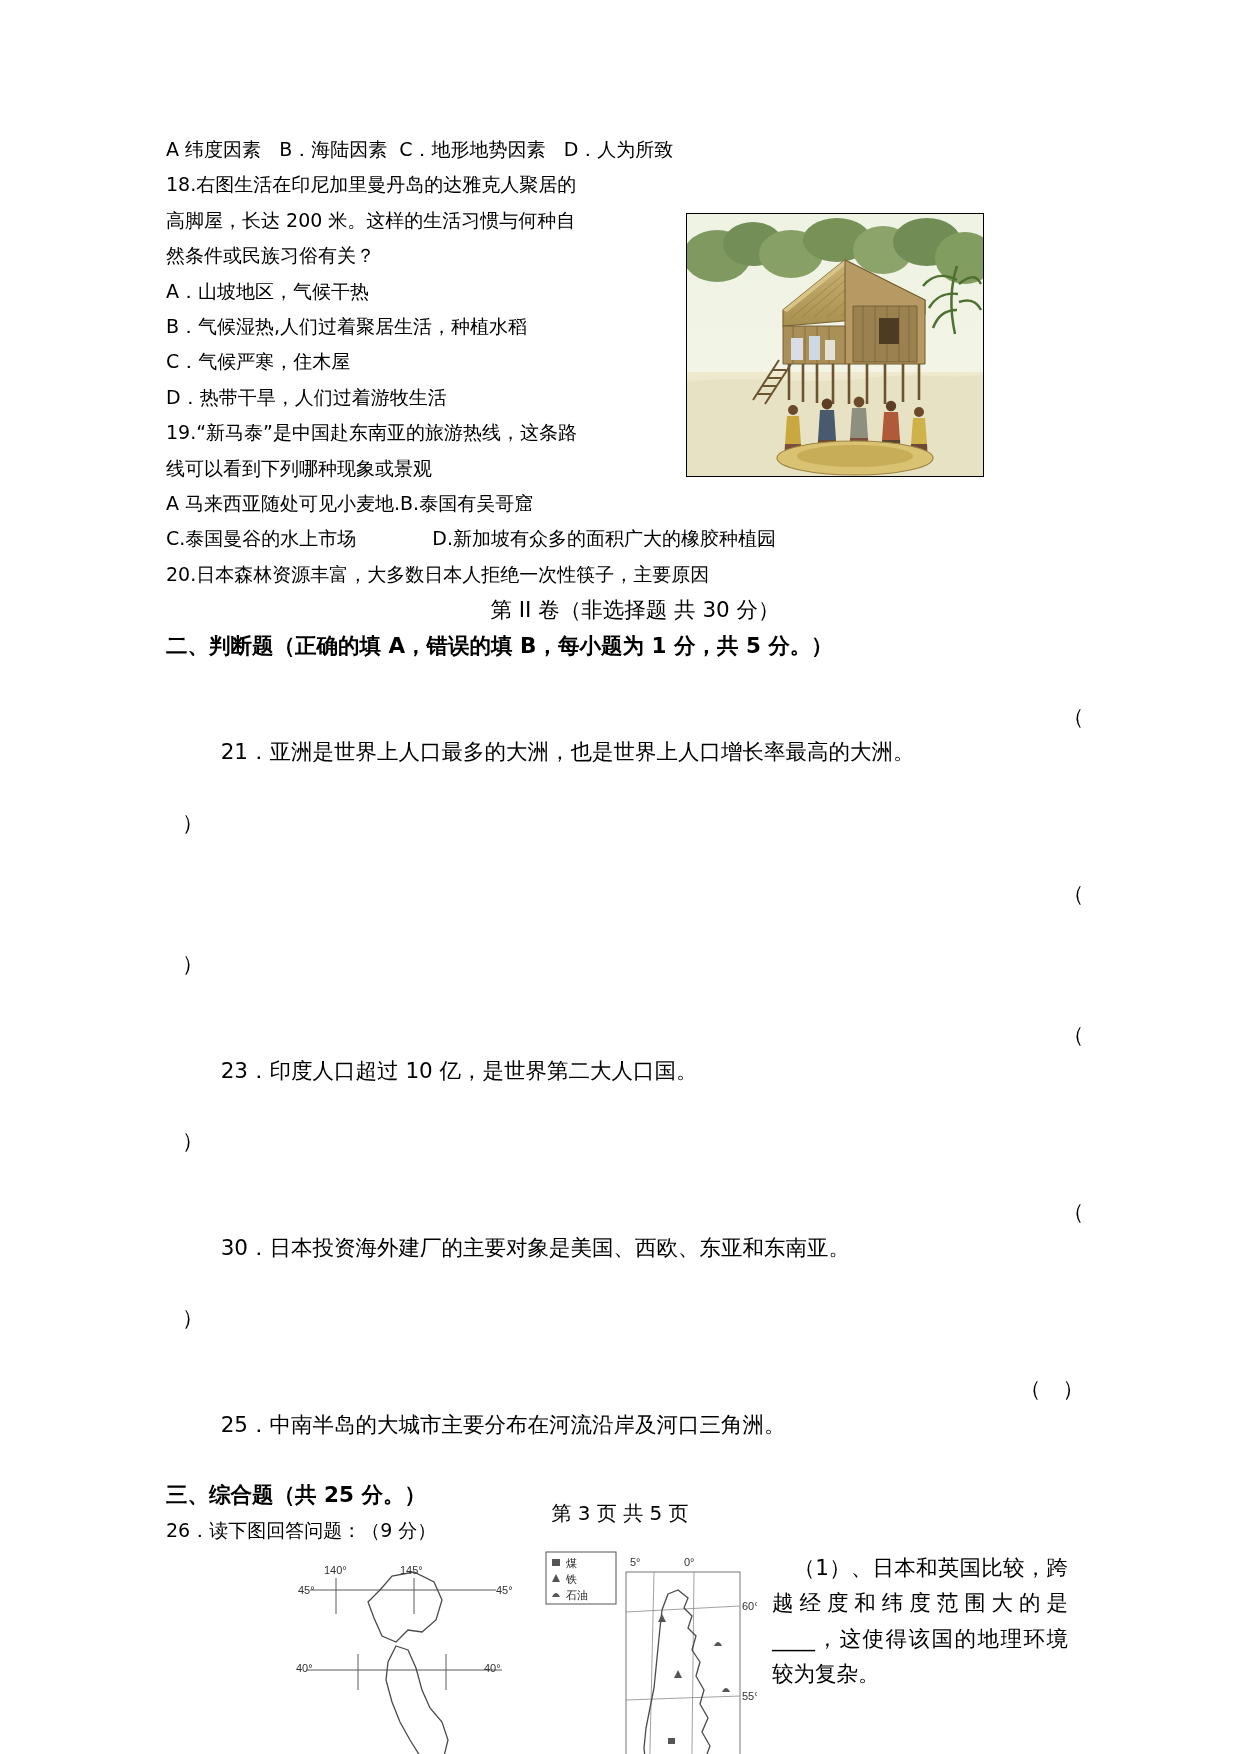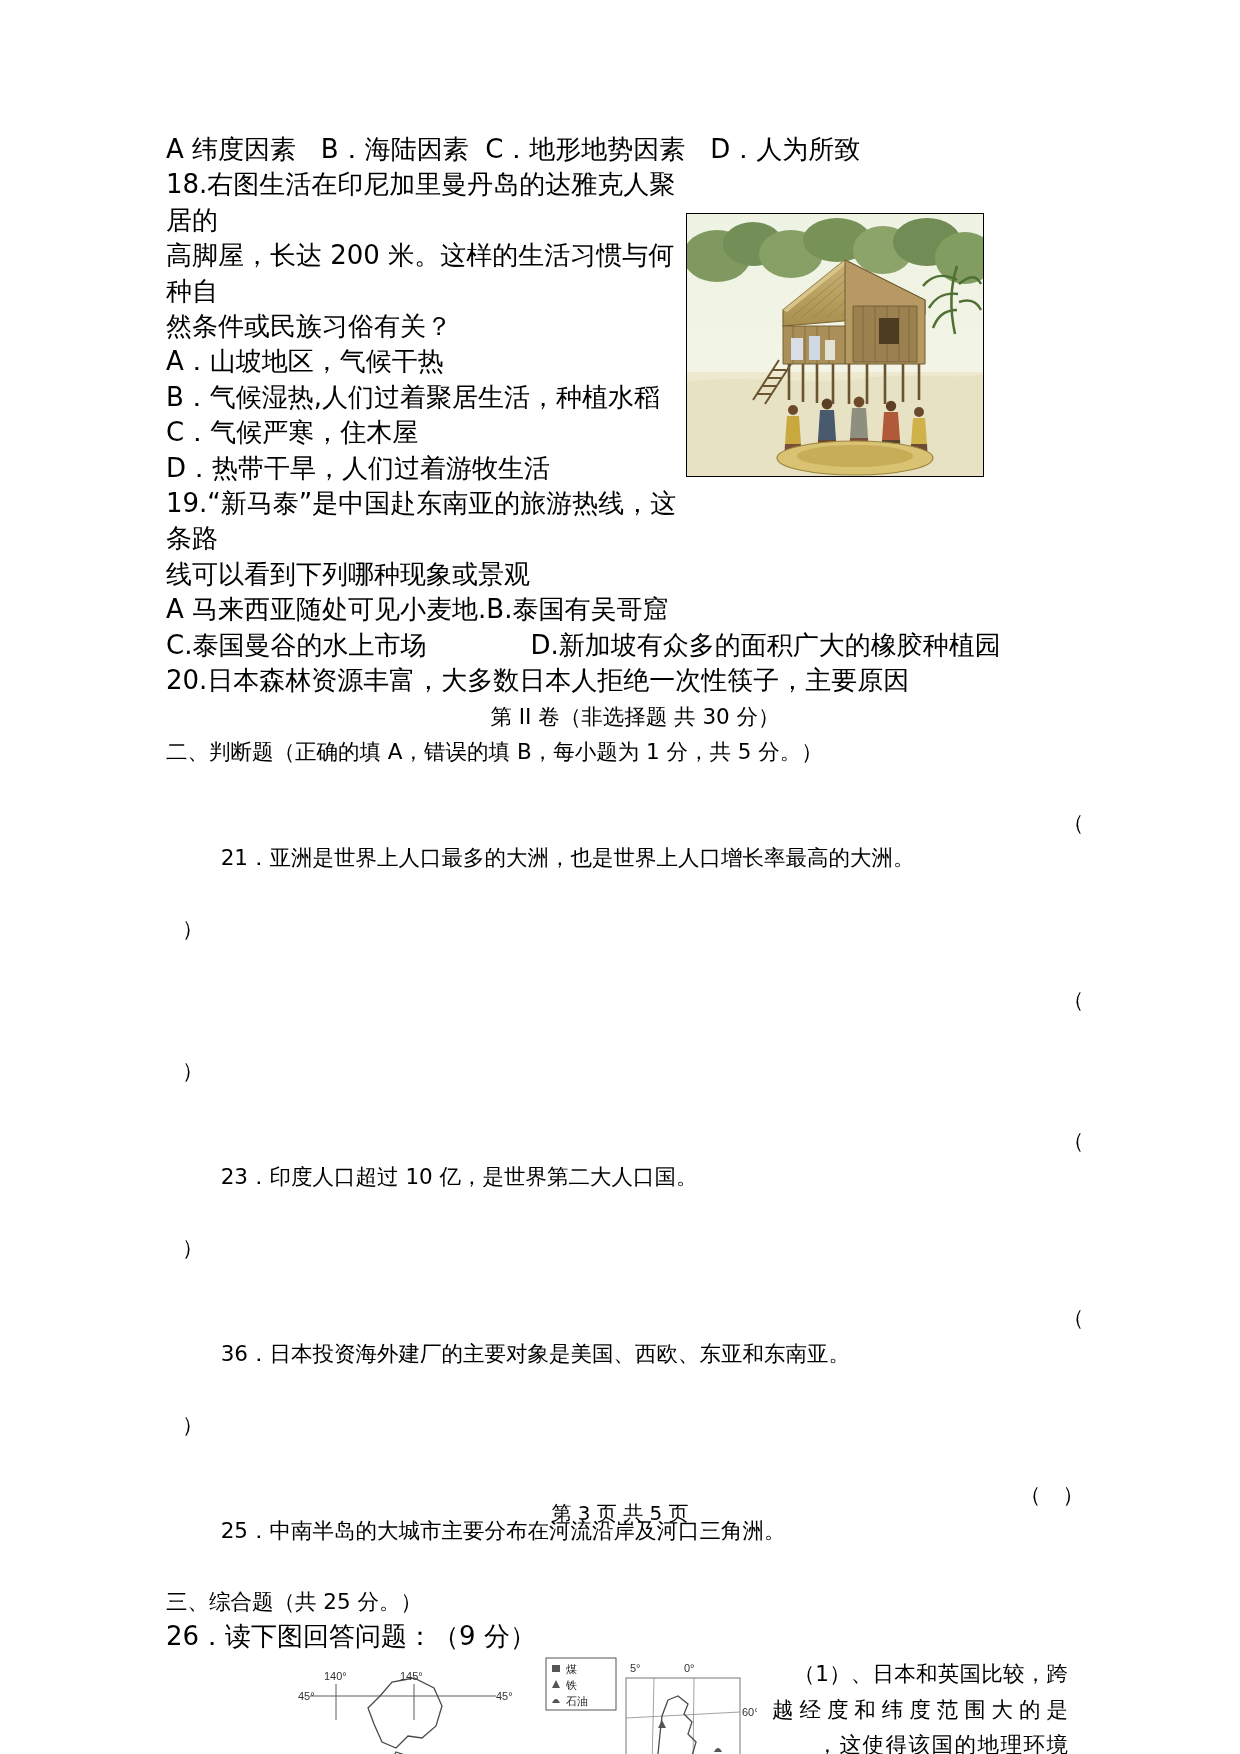--- a/index.html
+++ b/index.html
@@ -15,21 +15,21 @@
     position:absolute;
     left:0;top:0;width:1240px;height:1754px;
     padding:0;
   }
   .content{
     position:absolute;
     left:166px; top:132px;
     width:918px;
   }
   .ln{
-    font-size:26px;
+    font-size:19px;
     line-height:35.4px;
     white-space:pre-wrap;
     letter-spacing:0px;
   }
 
   
   .q18wrap{position:relative;}
   .photo{
     position:absolute;
     left:520px; top:46px;
@@ -38,21 +38,21 @@
     background:#fdfdf7;
     overflow:hidden;
   }
   .photo svg{display:block;width:100%;height:100%;}
 
   .textcol{width:520px;}
   .fulltext{width:918px;}
 
   
   .hdr2{
-    font-weight:normal;font-size:21.5px;line-height:35.4px;
+    font-weight:bold;font-size:21.5px;line-height:35.4px;
   }
   .juanII{
     text-align:center;font-weight:normal;font-size:21.5px;line-height:35.4px;
     padding-left:20px;
   }
 
   
   .tf{
     font-size:21.5px;line-height:35.4px;
     width:918px;
@@ -270,21 +270,21 @@
       <div class="tf-close">）</div>
 
       <div class="tf">
         <span class="paren">（</span>
         <span>23．印度人口超过 10 亿，是世界第二大人口国。</span>
       </div>
       <div class="tf-close">）</div>
 
       <div class="tf">
         <span class="paren">（</span>
-        <span>36．日本投资海外建厂的主要对象是美国、西欧、东亚和东南亚。</span>
+        <span>30．日本投资海外建厂的主要对象是美国、西欧、东亚和东南亚。</span>
       </div>
       <div class="tf-close">）</div>
 
       <div class="tf">
         <span class="paren">（　）</span>
         <span>25．中南半岛的大城市主要分布在河流沿岸及河口三角洲。</span>
       </div>
     </div>
 
     <div class="hdr2">三、综合题（共 25 分。）</div>

